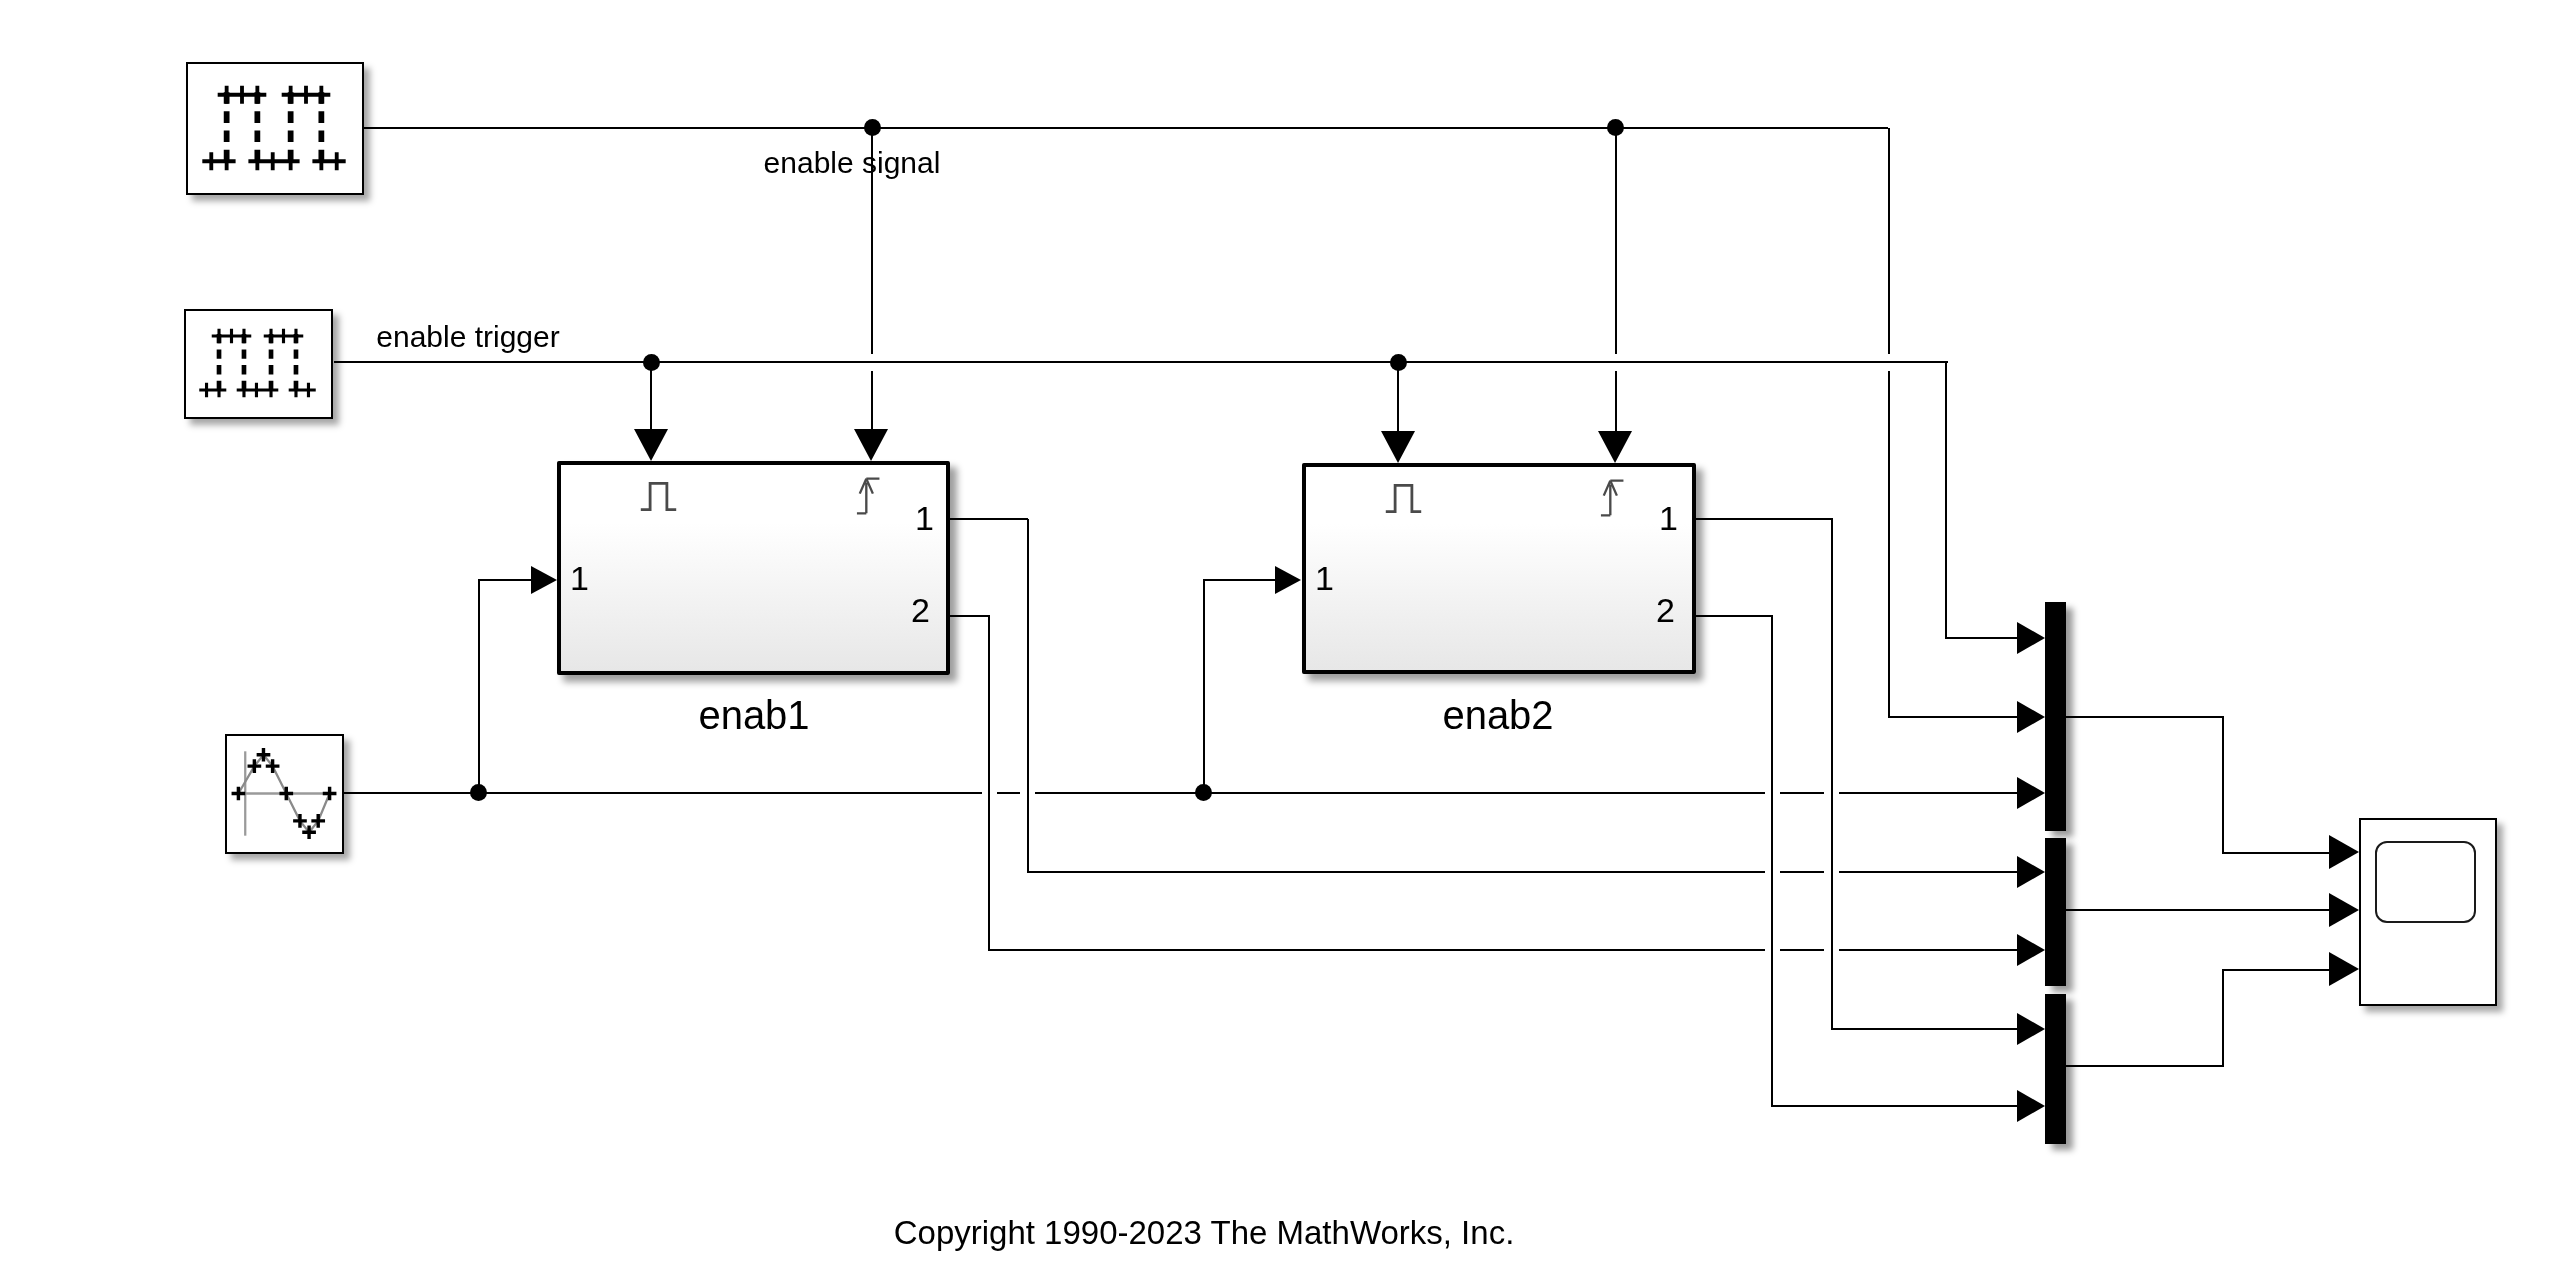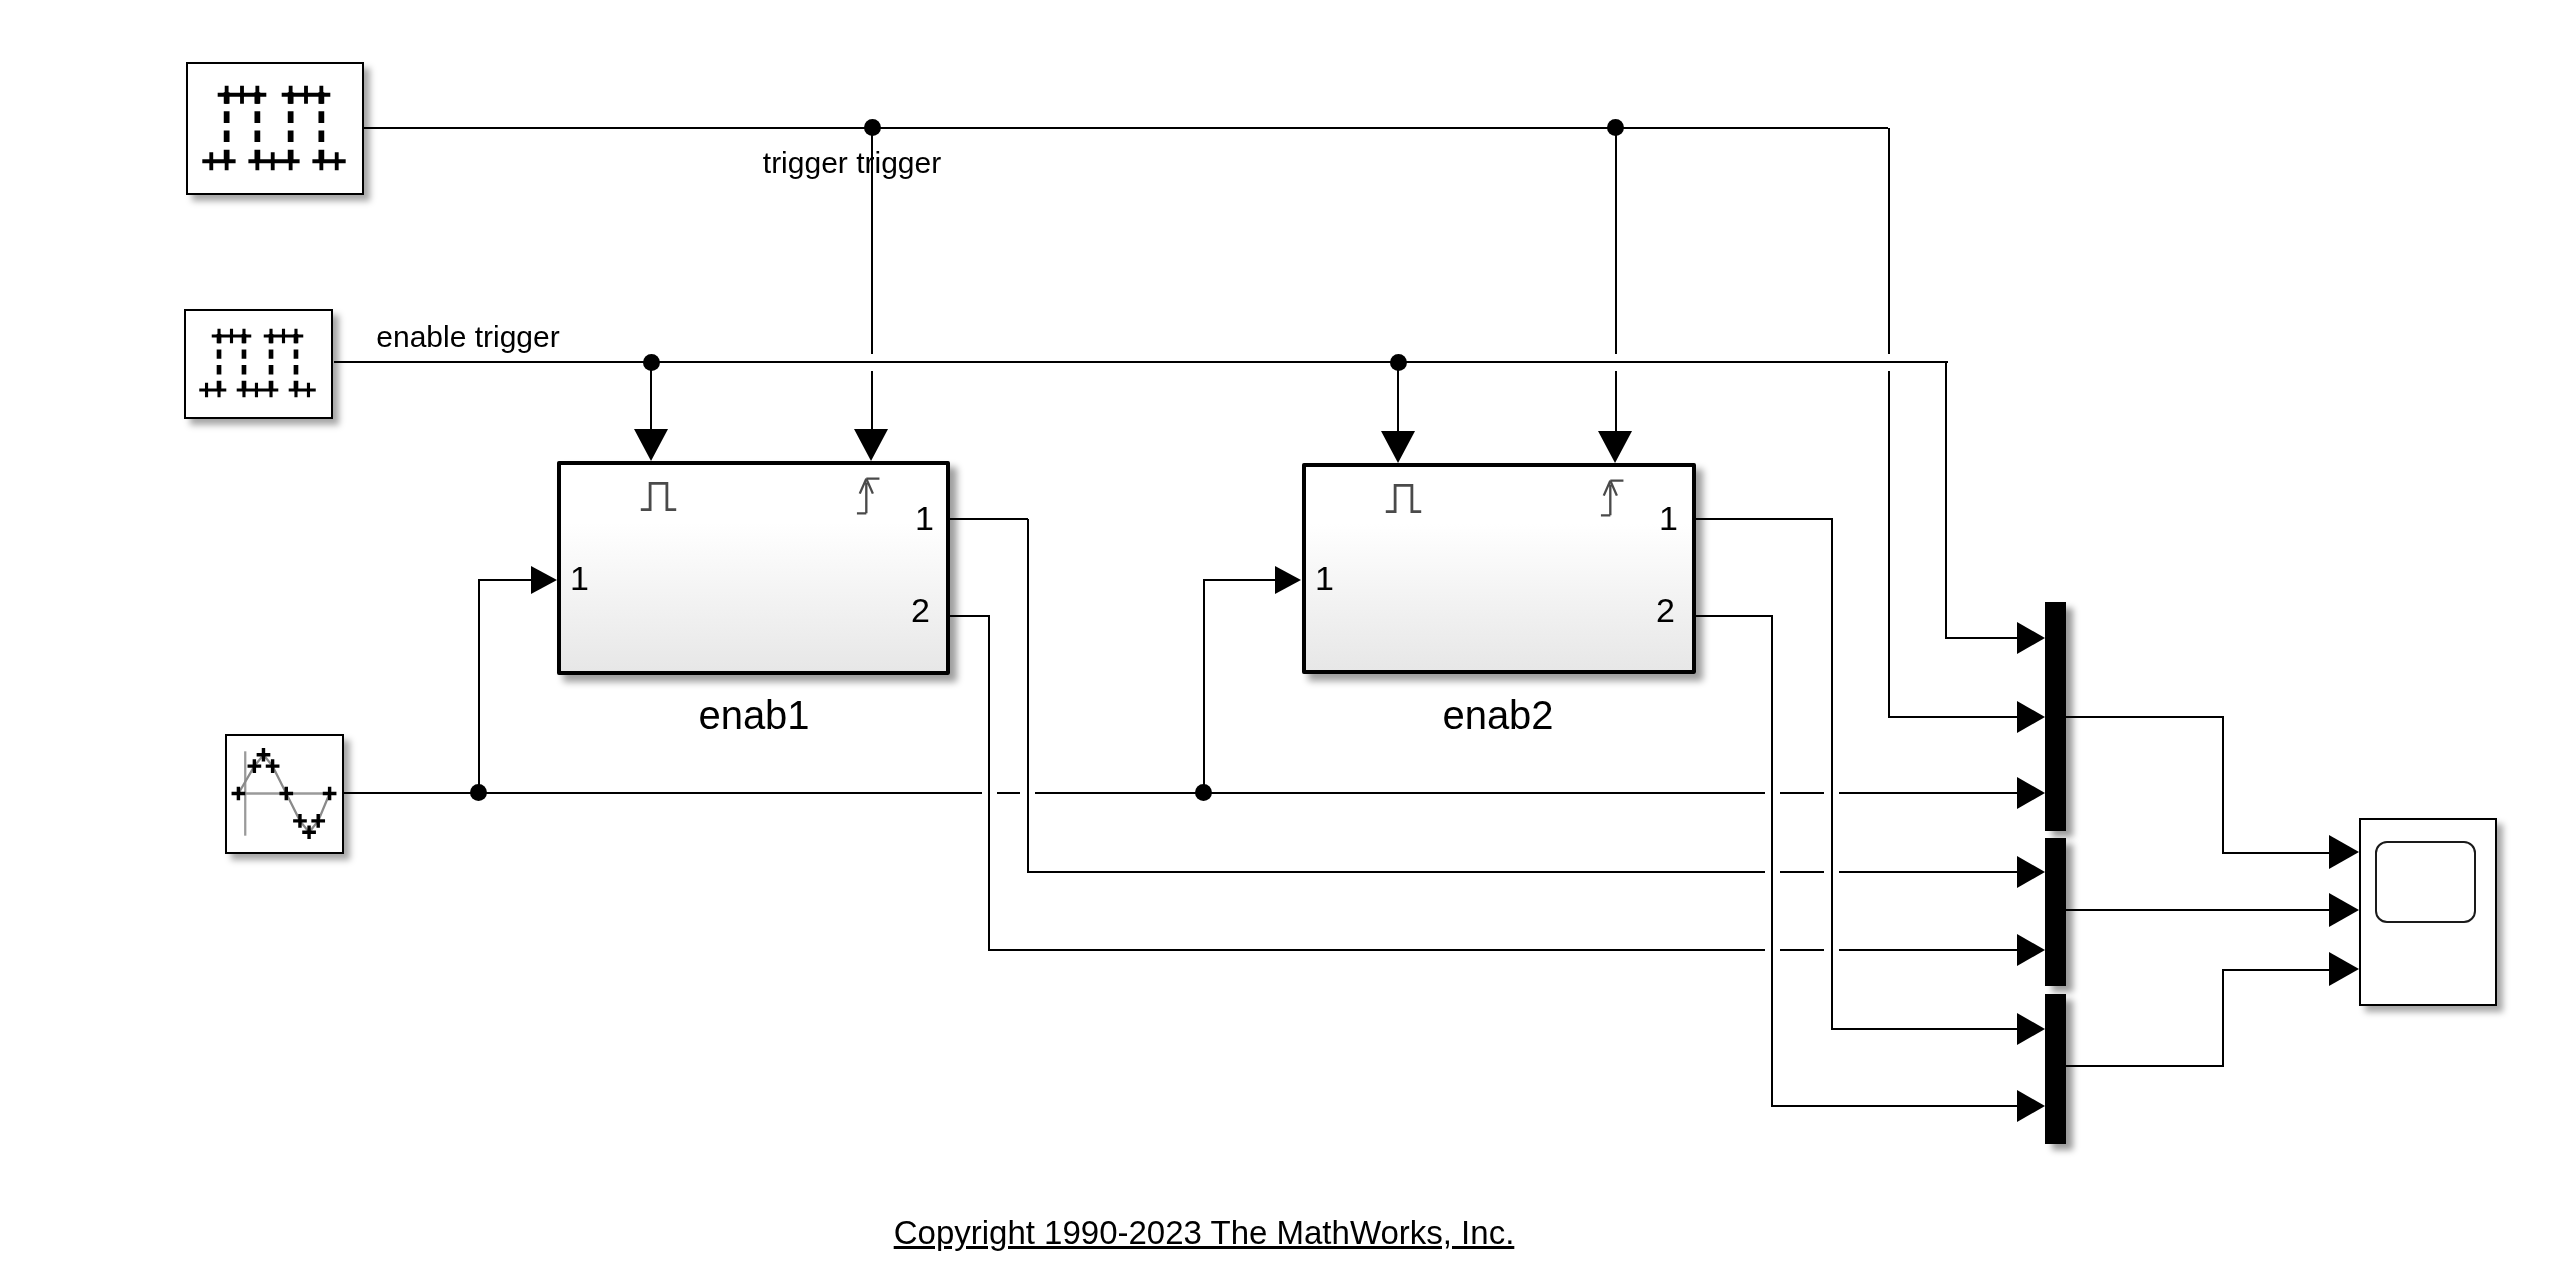--- a/index.html
+++ b/index.html
@@ -14,21 +14,21 @@
   .ar-sm{position:absolute;width:0;height:0;border-top:14px solid transparent;border-bottom:14px solid transparent;border-left:26px solid #000;}
   .ad{position:absolute;width:0;height:0;border-left:17.7px solid transparent;border-right:17.7px solid transparent;border-top:32px solid #000;}
   .blk{position:absolute;background:#fff;border:2.8px solid #000;box-shadow:5.6px 5.6px 6.5px rgba(0,0,0,0.35);box-sizing:border-box;}
   .subsys{position:absolute;border:4.7px solid #000;border-radius:1.9px;box-sizing:border-box;
           background:linear-gradient(to bottom,#ffffff 0%,#ffffff 28%,#e7e7e7 100%);
           box-shadow:6.5px 6.5px 7.5px rgba(0,0,0,0.38);}
   .mux{position:absolute;width:21.4px;background:#000;box-shadow:6.5px 5.6px 6.5px rgba(0,0,0,0.4);}
   .lbl{position:absolute;font-size:30px;white-space:nowrap;transform:translateX(-50%);}
   .bname{position:absolute;font-size:40px;white-space:nowrap;transform:translateX(-50%);}
   .port{position:absolute;font-size:34px;line-height:35px;white-space:nowrap;}
-  .cpy{position:absolute;font-size:33px;white-space:nowrap;transform:translateX(-50%);text-decoration:underline;}
+  .cpy{position:absolute;font-size:33px;white-space:nowrap;transform:translateX(-50%);}
   svg{display:block;}
 </style>
 </head>
 <body>
 
 <div id="canvas">
 
   <div class="wire v" style="left:871px;top:128px;height:304px;"></div>
   <div class="wire v" style="left:1615px;top:128px;height:306px;"></div>
   <div class="wire v" style="left:1888px;top:128px;height:590px;"></div>
@@ -210,18 +210,18 @@
   <span class="bname" style="left:1498px;top:693px;">enab2</span>
 
   <div class="mux" style="left:2045px;top:602px;height:229px;"></div>
   <div class="mux" style="left:2045px;top:838px;height:148px;"></div>
   <div class="mux" style="left:2045px;top:994px;height:150px;"></div>
 
   <div class="blk" style="left:2359px;top:818px;width:138px;height:188px;">
     <div style="position:absolute;left:14px;top:20.5px;width:97px;height:78px;border:2.8px solid #1a1a1a;border-radius:12px;background:#fff;"></div>
   </div>
 
-  <span class="lbl" style="left:852px;top:146px;">trigger trigger</span>
+  <span class="lbl" style="left:852px;top:146px;">enable signal</span>
   <span class="lbl" style="left:468px;top:320px;">enable trigger</span>
   <span class="cpy" style="left:1204px;top:1214px;">Copyright 1990-2023 The MathWorks, Inc.</span>
 
 </div>
 
 
 </body></html>

